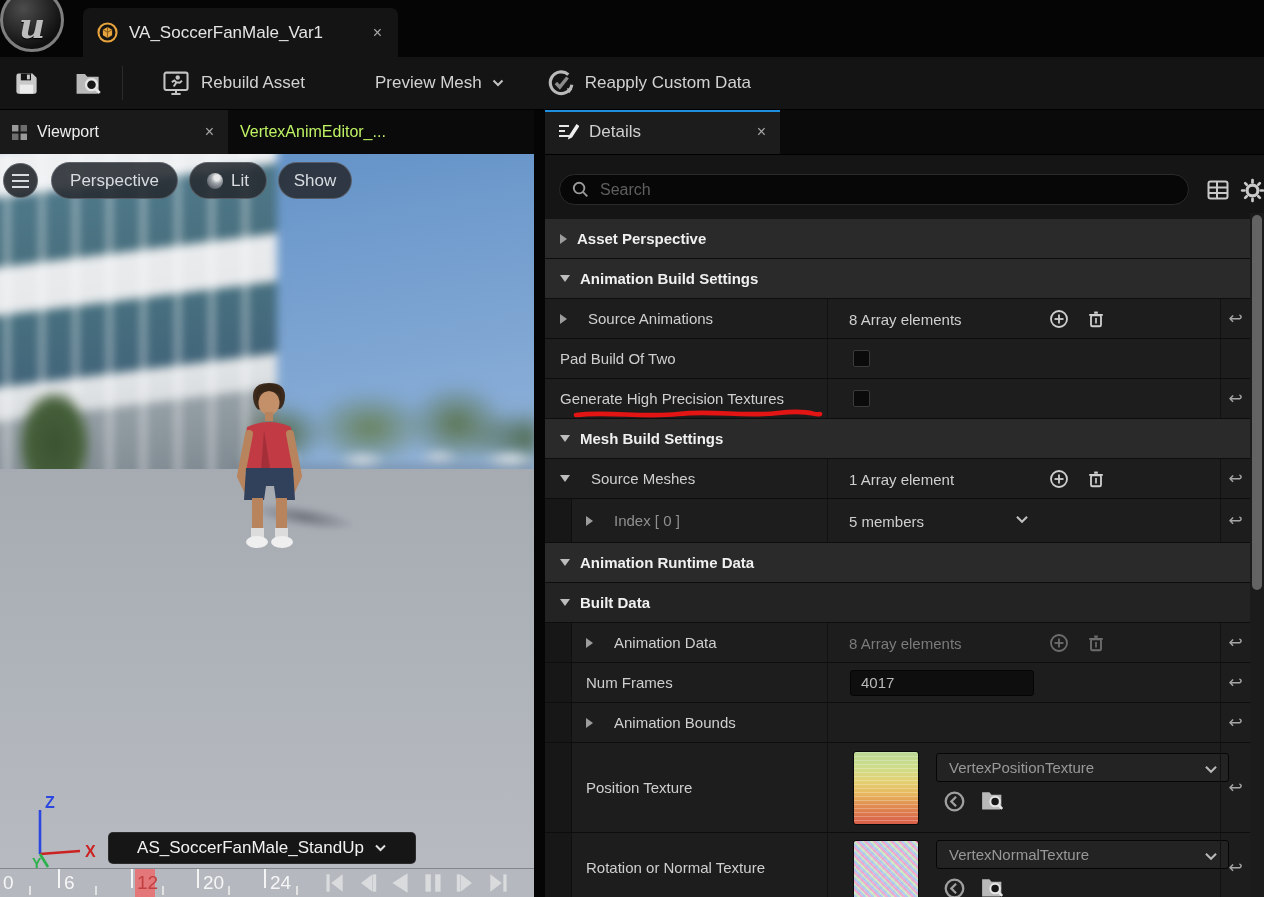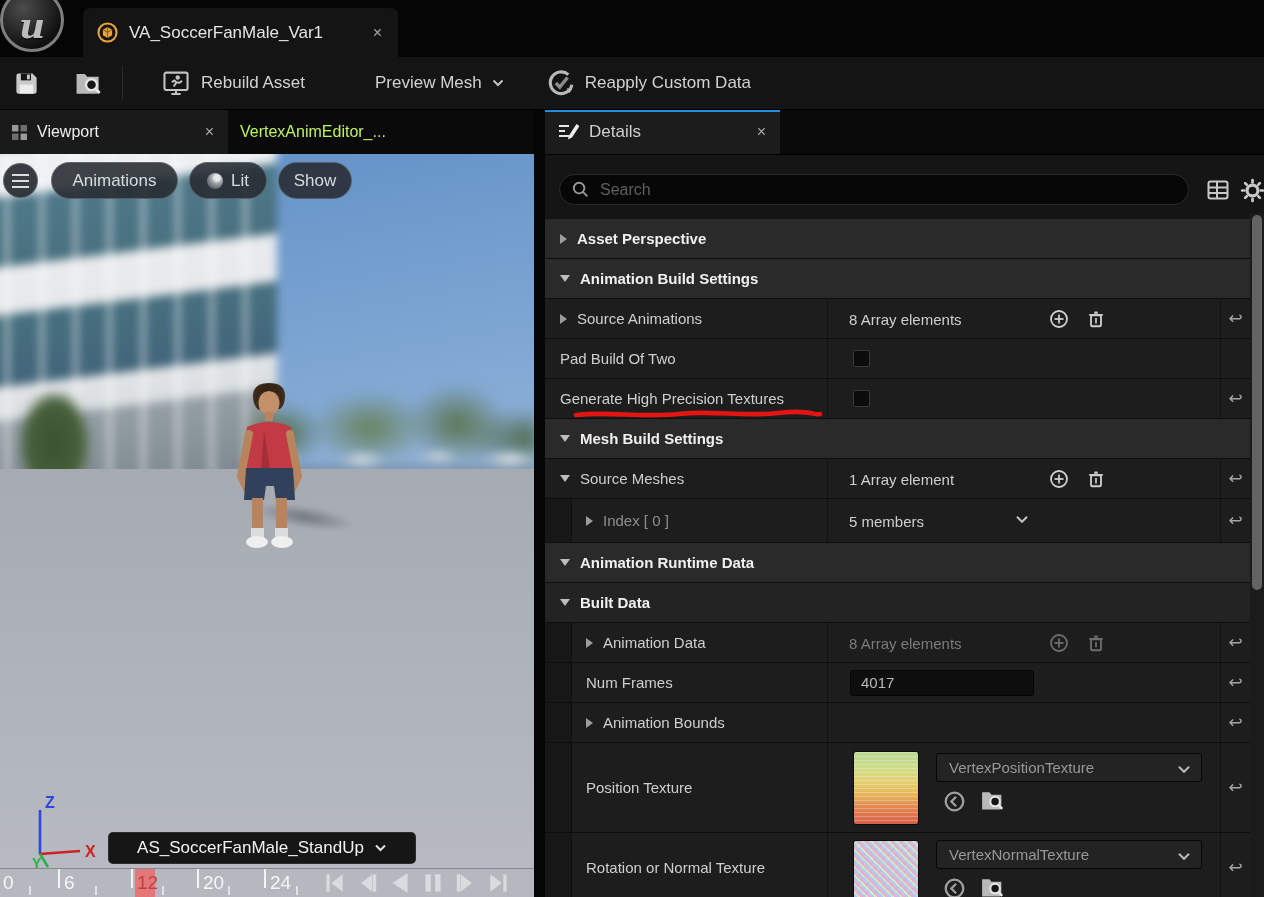--- a/index.html
+++ b/index.html
@@ -104,42 +104,42 @@
   .head-ic{position:absolute;top:23px;}
 
   .props{position:absolute;left:0;top:64px;width:705px;bottom:0;}
   .cat{position:relative;height:40px;background:#2a2a2a;border-bottom:1px solid #0d0d0d;
        display:flex;align-items:center;gap:10px;padding-left:15px;font-size:15px;font-weight:bold;color:#f0f0f0;}
   .cat.darker{background:#232323;}
   .prow{position:relative;height:40px;background:#1d1d1d;border-bottom:1px solid #0d0d0d;}
   .prow.tall{height:90px;}
   .prow.last{height:68px;border-bottom:none;}
   .pname{position:absolute;left:0;top:0;bottom:0;width:283px;border-right:1px solid #121212;
-         display:flex;align-items:center;gap:10px;padding-left:15px;font-size:15px;color:#cfcfcf;}
+         display:flex;align-items:center;gap:21px;padding-left:15px;font-size:15px;color:#cfcfcf;}
   .prow.nested::before{content:"";position:absolute;left:0;top:0;bottom:0;width:26px;background:#171717;border-right:1px solid #0e0e0e;}
   .prow.nested .pname{padding-left:41px;}
   .pname .dimlbl{color:#8f8f8f;}
   .pval{position:absolute;left:284px;top:0;bottom:0;width:391px;}
   .prst{position:absolute;right:0;top:0;bottom:0;width:30px;border-left:1px solid #121212;
         display:flex;align-items:center;justify-content:center;}
   .reset{font-size:17px;color:#a5a5a5;line-height:1;}
   .tri-r{width:0;height:0;border-top:5px solid transparent;border-bottom:5px solid transparent;border-left:7px solid #9c9c9c;flex:0 0 auto;}
   .tri-d{width:0;height:0;border-left:5px solid transparent;border-right:5px solid transparent;border-top:7px solid #bdbdbd;flex:0 0 auto;}
   .vtext{position:absolute;left:20px;top:50%;transform:translateY(-50%);font-size:15px;color:#cfcfcf;white-space:nowrap;}
   .dim .vtext{color:#7b7b7b;}
   .dim .arr-ic{opacity:.45;}
   .cb{position:absolute;left:24px;top:11px;width:17px;height:17px;background:#0b0b0b;
       border:1px solid #3a3a3a;border-radius:2px;}
   .arr-ic{position:absolute;top:10px;}
   .ic-plus{left:220px;}
   .ic-trash{left:257px;}
   .val-chev{position:absolute;left:186px;top:16px;}
   .numin{position:absolute;left:21px;top:7px;width:184px;height:26px;background:#0e0e0e;
       border:1px solid #050505;border-radius:3px;color:#b9b9b9;font-size:15px;line-height:24px;padding-left:10px;}
-  .ddl{position:absolute;left:107px;width:266px;height:29px;background:#232323;border:1px solid #060606;
+  .ddl{position:absolute;left:107px;width:293px;height:29px;background:#232323;border:1px solid #060606;
       border-radius:3px;color:#989898;font-size:15px;line-height:27px;padding-left:12px;}
   .ddl .chev{position:absolute;right:10px;top:11px;}
   .thumbtx{position:absolute;left:24px;width:66px;border-radius:3px;border:1px solid #0a0a0a;}
   .thumb-pos{top:8px;height:74px;
       background-image:repeating-linear-gradient(180deg,rgba(255,255,255,.25) 0 1px,rgba(255,255,255,0) 1px 4px),
         linear-gradient(180deg,#b9d793 0%,#cfdd8a 22%,#e3d174 40%,#e8b85e 58%,#e08a50 76%,#d95f49 100%);}
   .thumb-nrm{top:7px;height:60px;
       background-image:repeating-linear-gradient(45deg,rgba(240,160,200,.75) 0 2px,rgba(160,200,240,.7) 2px 4px,rgba(200,240,180,.7) 4px 6px),
         repeating-linear-gradient(-45deg,#e8d8ec 0 3px,#d8c8e8 3px 6px);}
   .tex-ic{position:absolute;}
@@ -251,21 +251,21 @@
         <ellipse cx="35" cy="160" rx="11" ry="6" fill="#efefef"></ellipse>
         <ellipse cx="60" cy="160" rx="11" ry="6" fill="#efefef"></ellipse>
       </svg>
 
       <div class="vp-burger">
           <i></i>
           <i></i>
           <i></i>
         </div>
       <div class="pill" style="left:51px;width:127px">
-        <span>Animations</span>
+        <span>Perspective</span>
       </div>
       <div class="pill" style="left:189px;width:78px">
         <span class="lit-ball"></span>
         <span>Lit</span>
       </div>
       <div class="pill" style="left:278px;width:74px">
         <span>Show</span>
       </div>
 
       <svg class="gizmo" width="80" height="82" viewBox="0 0 80 82">

